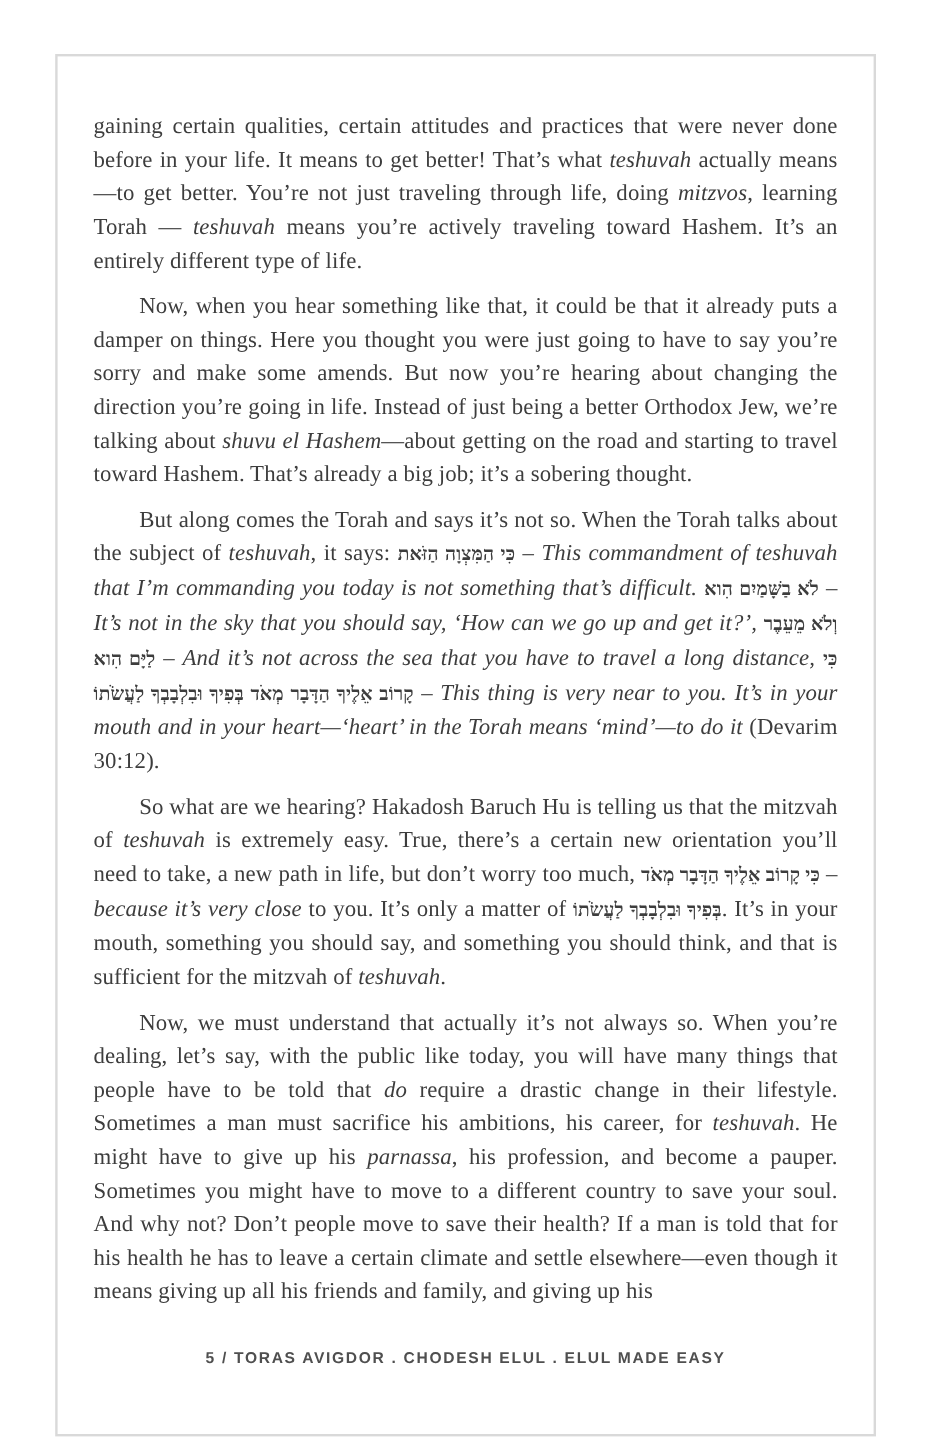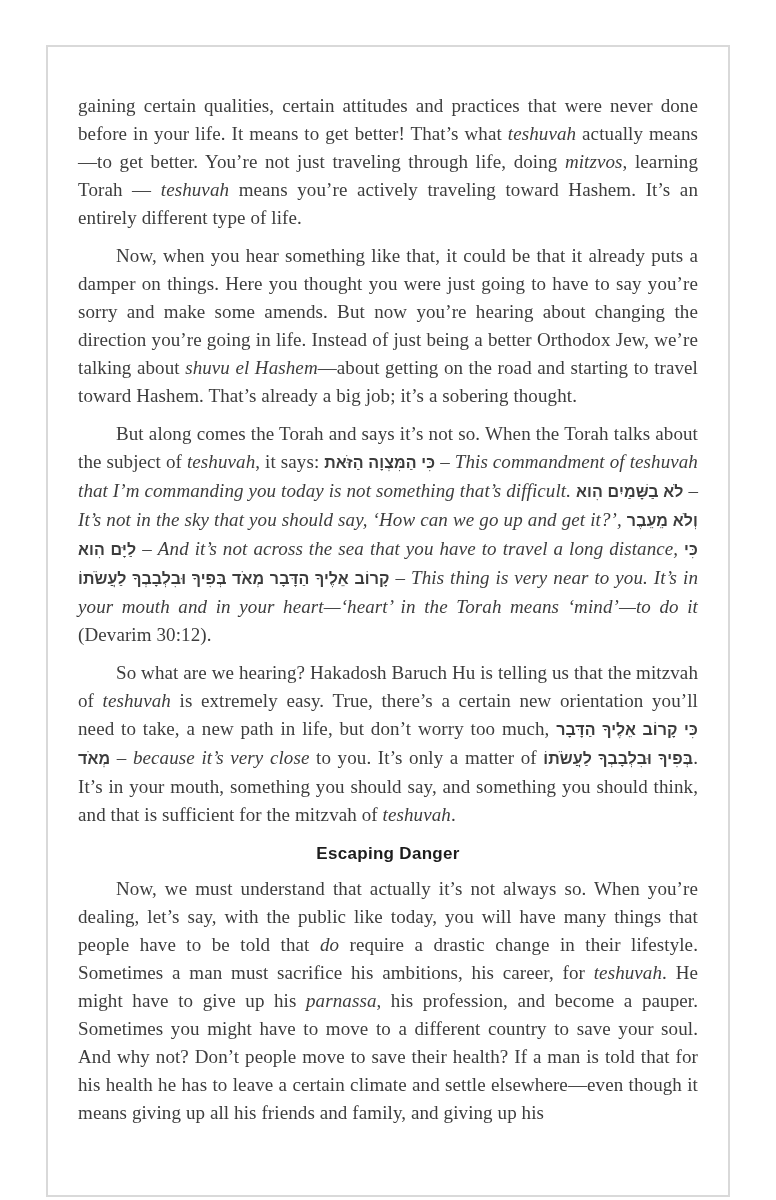--- a/index.html
+++ b/index.html
@@ -47,21 +47,21 @@
     font-size: 17px;
     font-weight: bold;
     color: var(--heading-text-color, #1c1c1c);
     text-align: center;
     margin: 15px 0 11px 0;
     letter-spacing: 0.3px;
   }
   .rm { font-style: normal; }
   .it { font-style: italic; }
   .heb {
-    font-family: Liberation Sans, sans-serif;
+    font-family: Liberation Serif, serif;
     font-weight: bold;
     font-size: 16px;
     direction: rtl;
     unicode-bidi: isolate;
   }
   .page-footer {
     position: absolute;
     left: 0;
     bottom: 56px;
     width: 100%;
@@ -77,17 +77,17 @@
 </head>
 <body>
 
 <div class="viewport">
   <div class="page-frame">
     <div class="content-column">
         <p class="body-par"><span class="rm">gaining certain qualities, certain attitudes and practices that were never done before in your life. It means to get better! That’s what </span><span class="it">teshuvah</span><span class="rm"> actually means—to get better. You’re not just traveling through life, doing </span><span class="it">mitzvos</span><span class="rm">, learning Torah — </span><span class="it">teshuvah</span><span class="rm"> means you’re actively traveling toward Hashem. It’s an entirely different type of life.</span></p>
         <p class="body-par indent"><span class="rm">Now, when you hear something like that, it could be that it already puts a damper on things. Here you thought you were just going to have to say you’re sorry and make some amends. But now you’re hearing about changing the direction you’re going in life. Instead of just being a better Orthodox Jew, we’re talking about </span><span class="it">shuvu el Hashem</span><span class="rm">—about getting on the road and starting to travel toward Hashem. That’s already a big job; it’s a sobering thought.</span></p>
         <p class="body-par indent"><span class="rm">But along comes the Torah and says it’s not so. When the Torah talks about the subject of </span><span class="it">teshuvah</span><span class="rm">, it says: </span><span class="heb">כִּי הַמִּצְוָה הַזֹּאת</span><span class="rm"> – </span><span class="it">This commandment of teshuvah that I’m commanding you today is not something that’s difficult.</span><span class="rm"> </span><span class="heb">לֹא בַשָּׁמַיִם הִוא</span><span class="rm"> – </span><span class="it">It’s not in the sky that you should say, ‘How can we go up and get it?’,</span><span class="rm"> </span><span class="heb">וְלֹא מֵעֵבֶר לַיָּם הִוא</span><span class="rm"> – </span><span class="it">And it’s not across the sea that you have to travel a long distance,</span><span class="rm"> </span><span class="heb">כִּי קָרוֹב אֵלֶיךָ הַדָּבָר מְאֹד בְּפִיךָ וּבִלְבָבְךָ לַעֲשֹׂתוֹ</span><span class="rm"> – </span><span class="it">This thing is very near to you. It’s in your mouth and in your heart—‘heart’ in the Torah means ‘mind’—to do it</span><span class="rm"> (Devarim 30:12).</span></p>
         <p class="body-par indent"><span class="rm">So what are we hearing? Hakadosh Baruch Hu is telling us that the mitzvah of </span><span class="it">teshuvah</span><span class="rm"> is extremely easy. True, there’s a certain new orientation you’ll need to take, a new path in life, but don’t worry too much, </span><span class="heb">כִּי קָרוֹב אֵלֶיךָ הַדָּבָר מְאֹד</span><span class="rm"> – </span><span class="it">because it’s very close</span><span class="rm"> to you. It’s only a matter of </span><span class="heb">בְּפִיךָ וּבִלְבָבְךָ לַעֲשֹׂתוֹ</span><span class="rm">. It’s in your mouth, something you should say, and something you should think, and that is sufficient for the mitzvah of </span><span class="it">teshuvah</span><span class="rm">.</span></p>
-        <h3 class="section-heading">Escaping Danger</h3>
         <p class="body-par indent"><span class="rm">Now, we must understand that actually it’s not always so. When you’re dealing, let’s say, with the public like today, you will have many things that people have to be told that </span><span class="it">do</span><span class="rm"> require a drastic change in their lifestyle. Sometimes a man must sacrifice his ambitions, his career, for </span><span class="it">teshuvah</span><span class="rm">. He might have to give up his </span><span class="it">parnassa</span><span class="rm">, his profession, and become a pauper. Sometimes you might have to move to a different country to save your soul. And why not? Don’t people move to save their health? If a man is told that for his health he has to leave a certain climate and settle elsewhere—even though it means giving up all his friends and family, and giving up his</span></p>
       </div>
+    <div class="page-footer">5 / TORAS AVIGDOR . CHODESH ELUL . ELUL MADE EASY</div>
   </div>
 </div>
 
 </body></html>

